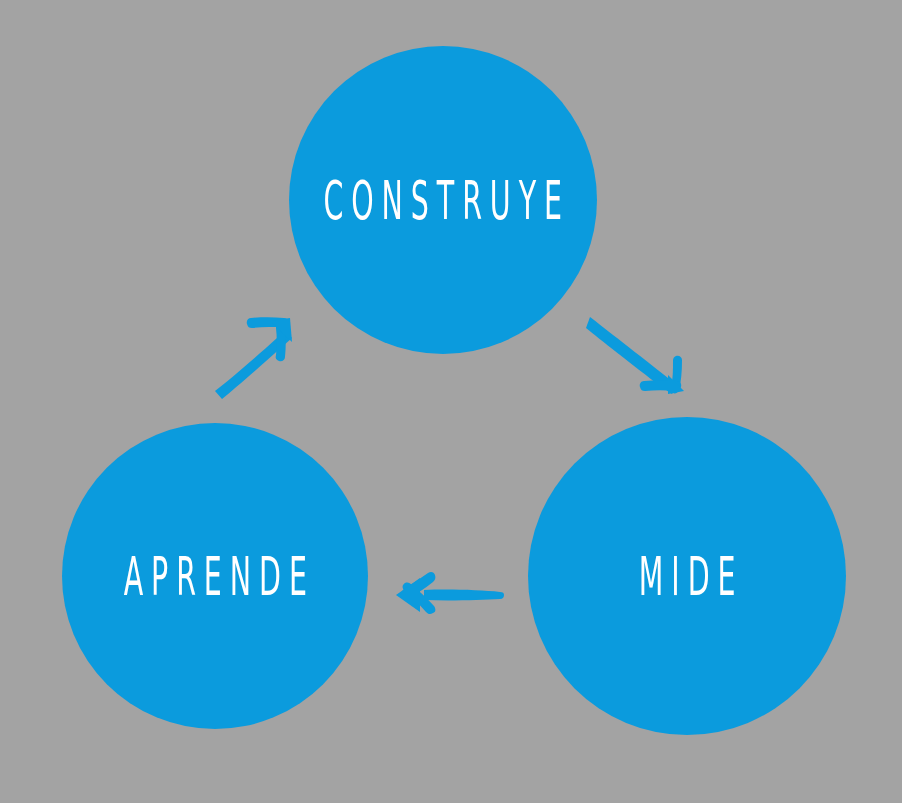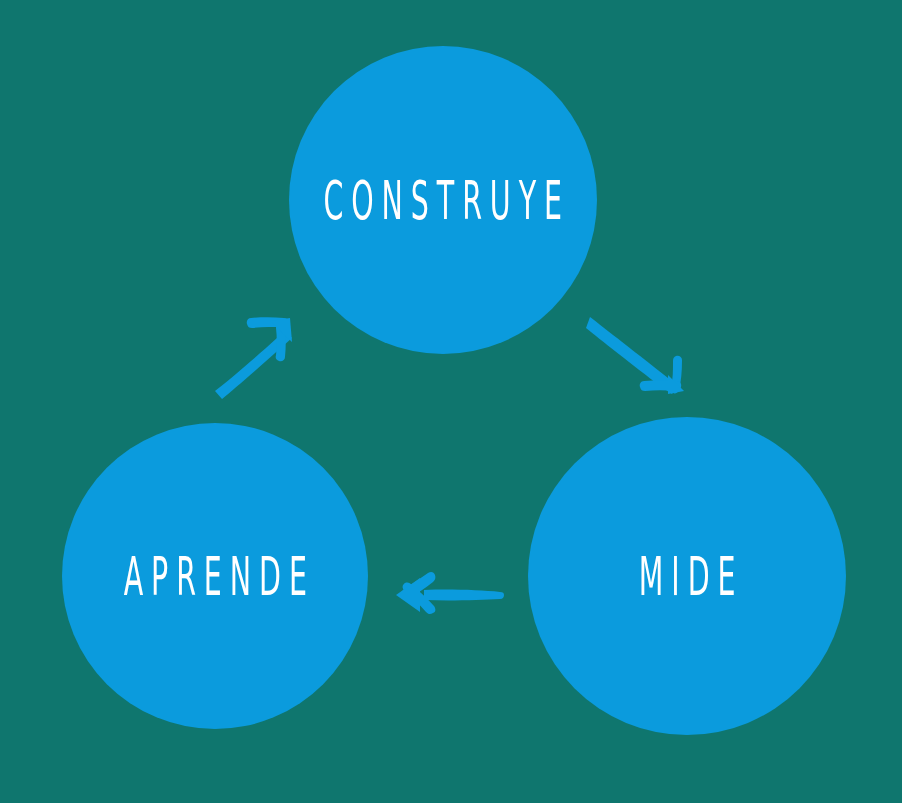--- a/index.html
+++ b/index.html
@@ -54,21 +54,21 @@
     width: 902px; height: 803px;
     pointer-events: none;
   }
   .arrow-hit {
     position: absolute;
   }
 </style>
 </head>
 <body>
 
-<div id="canvas" style="width: 902px; height: 803px; background: #0f766e; text-decoration: underline;">
+<div id="canvas" style="width: 902px; height: 803px; background: #a3a3a3; text-decoration: underline;">
 
   <svg class="arrow-layer" viewBox="0 0 902 803" width="902" height="803" xmlns="http://www.w3.org/2000/svg">
 
     <g>
       <path d="M 590,317
                C 603,327 640,356 668,378
                L 678,386
                L 672,394
                L 660,386
                C 634,366 598,338 586,328

